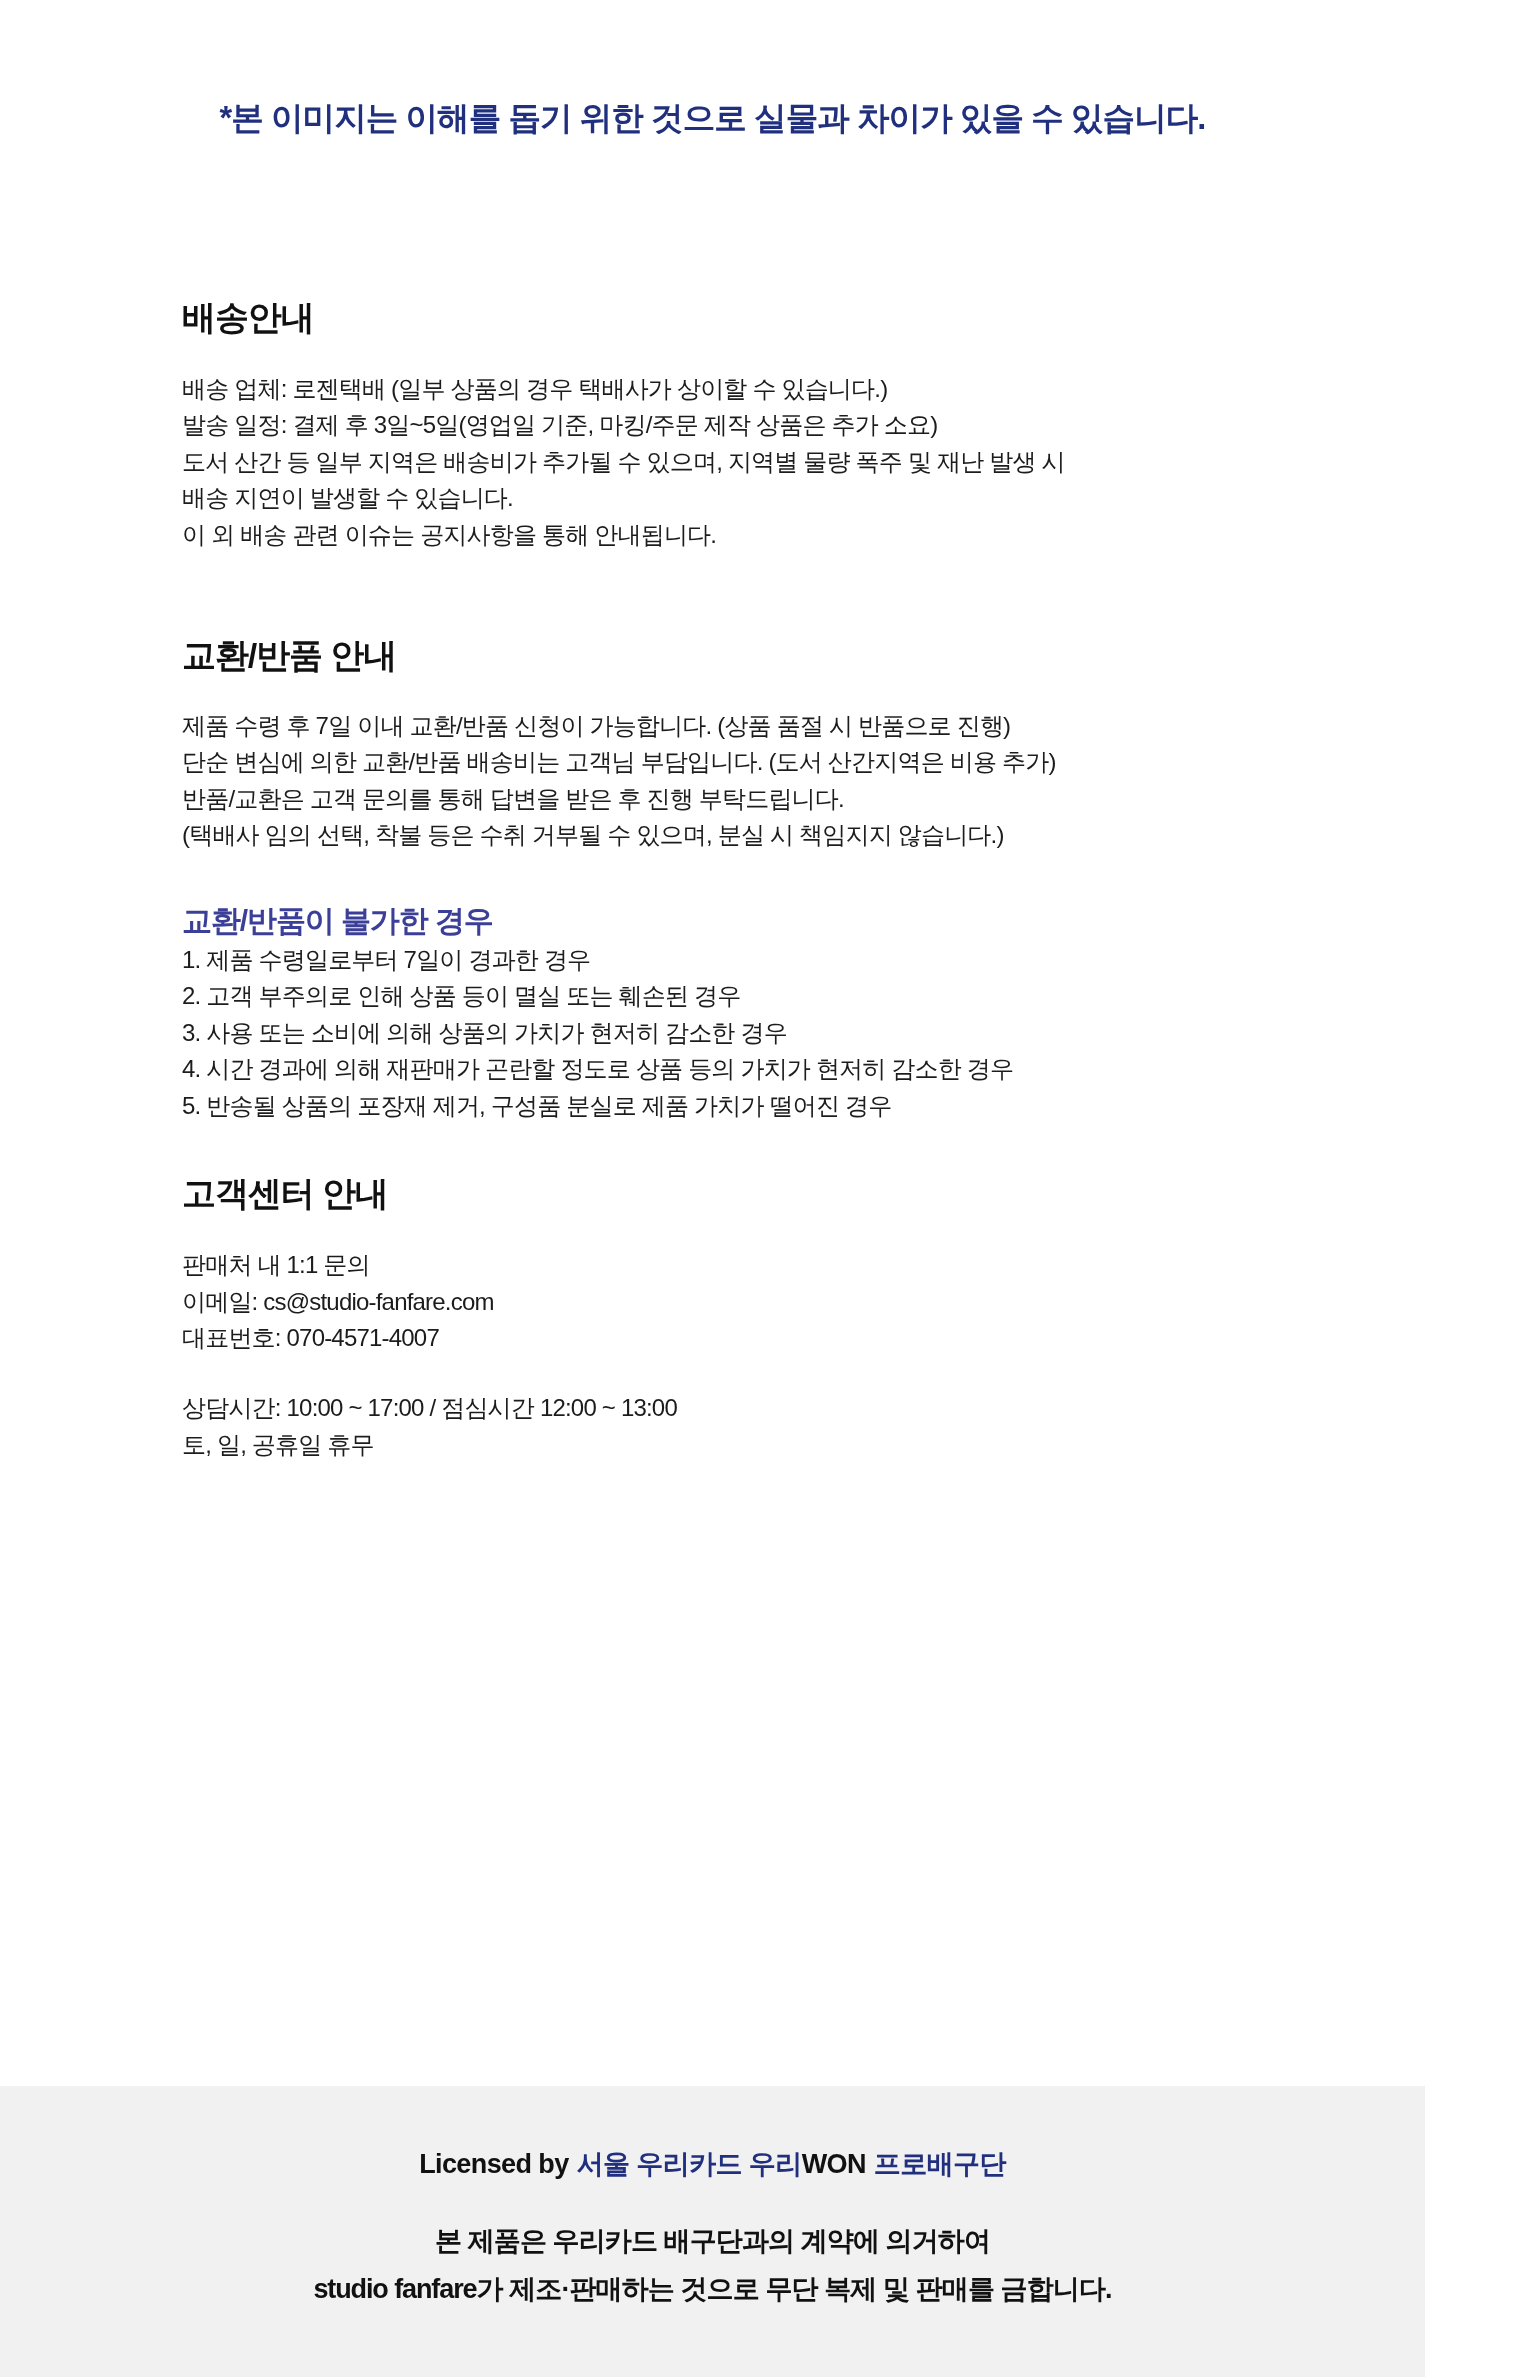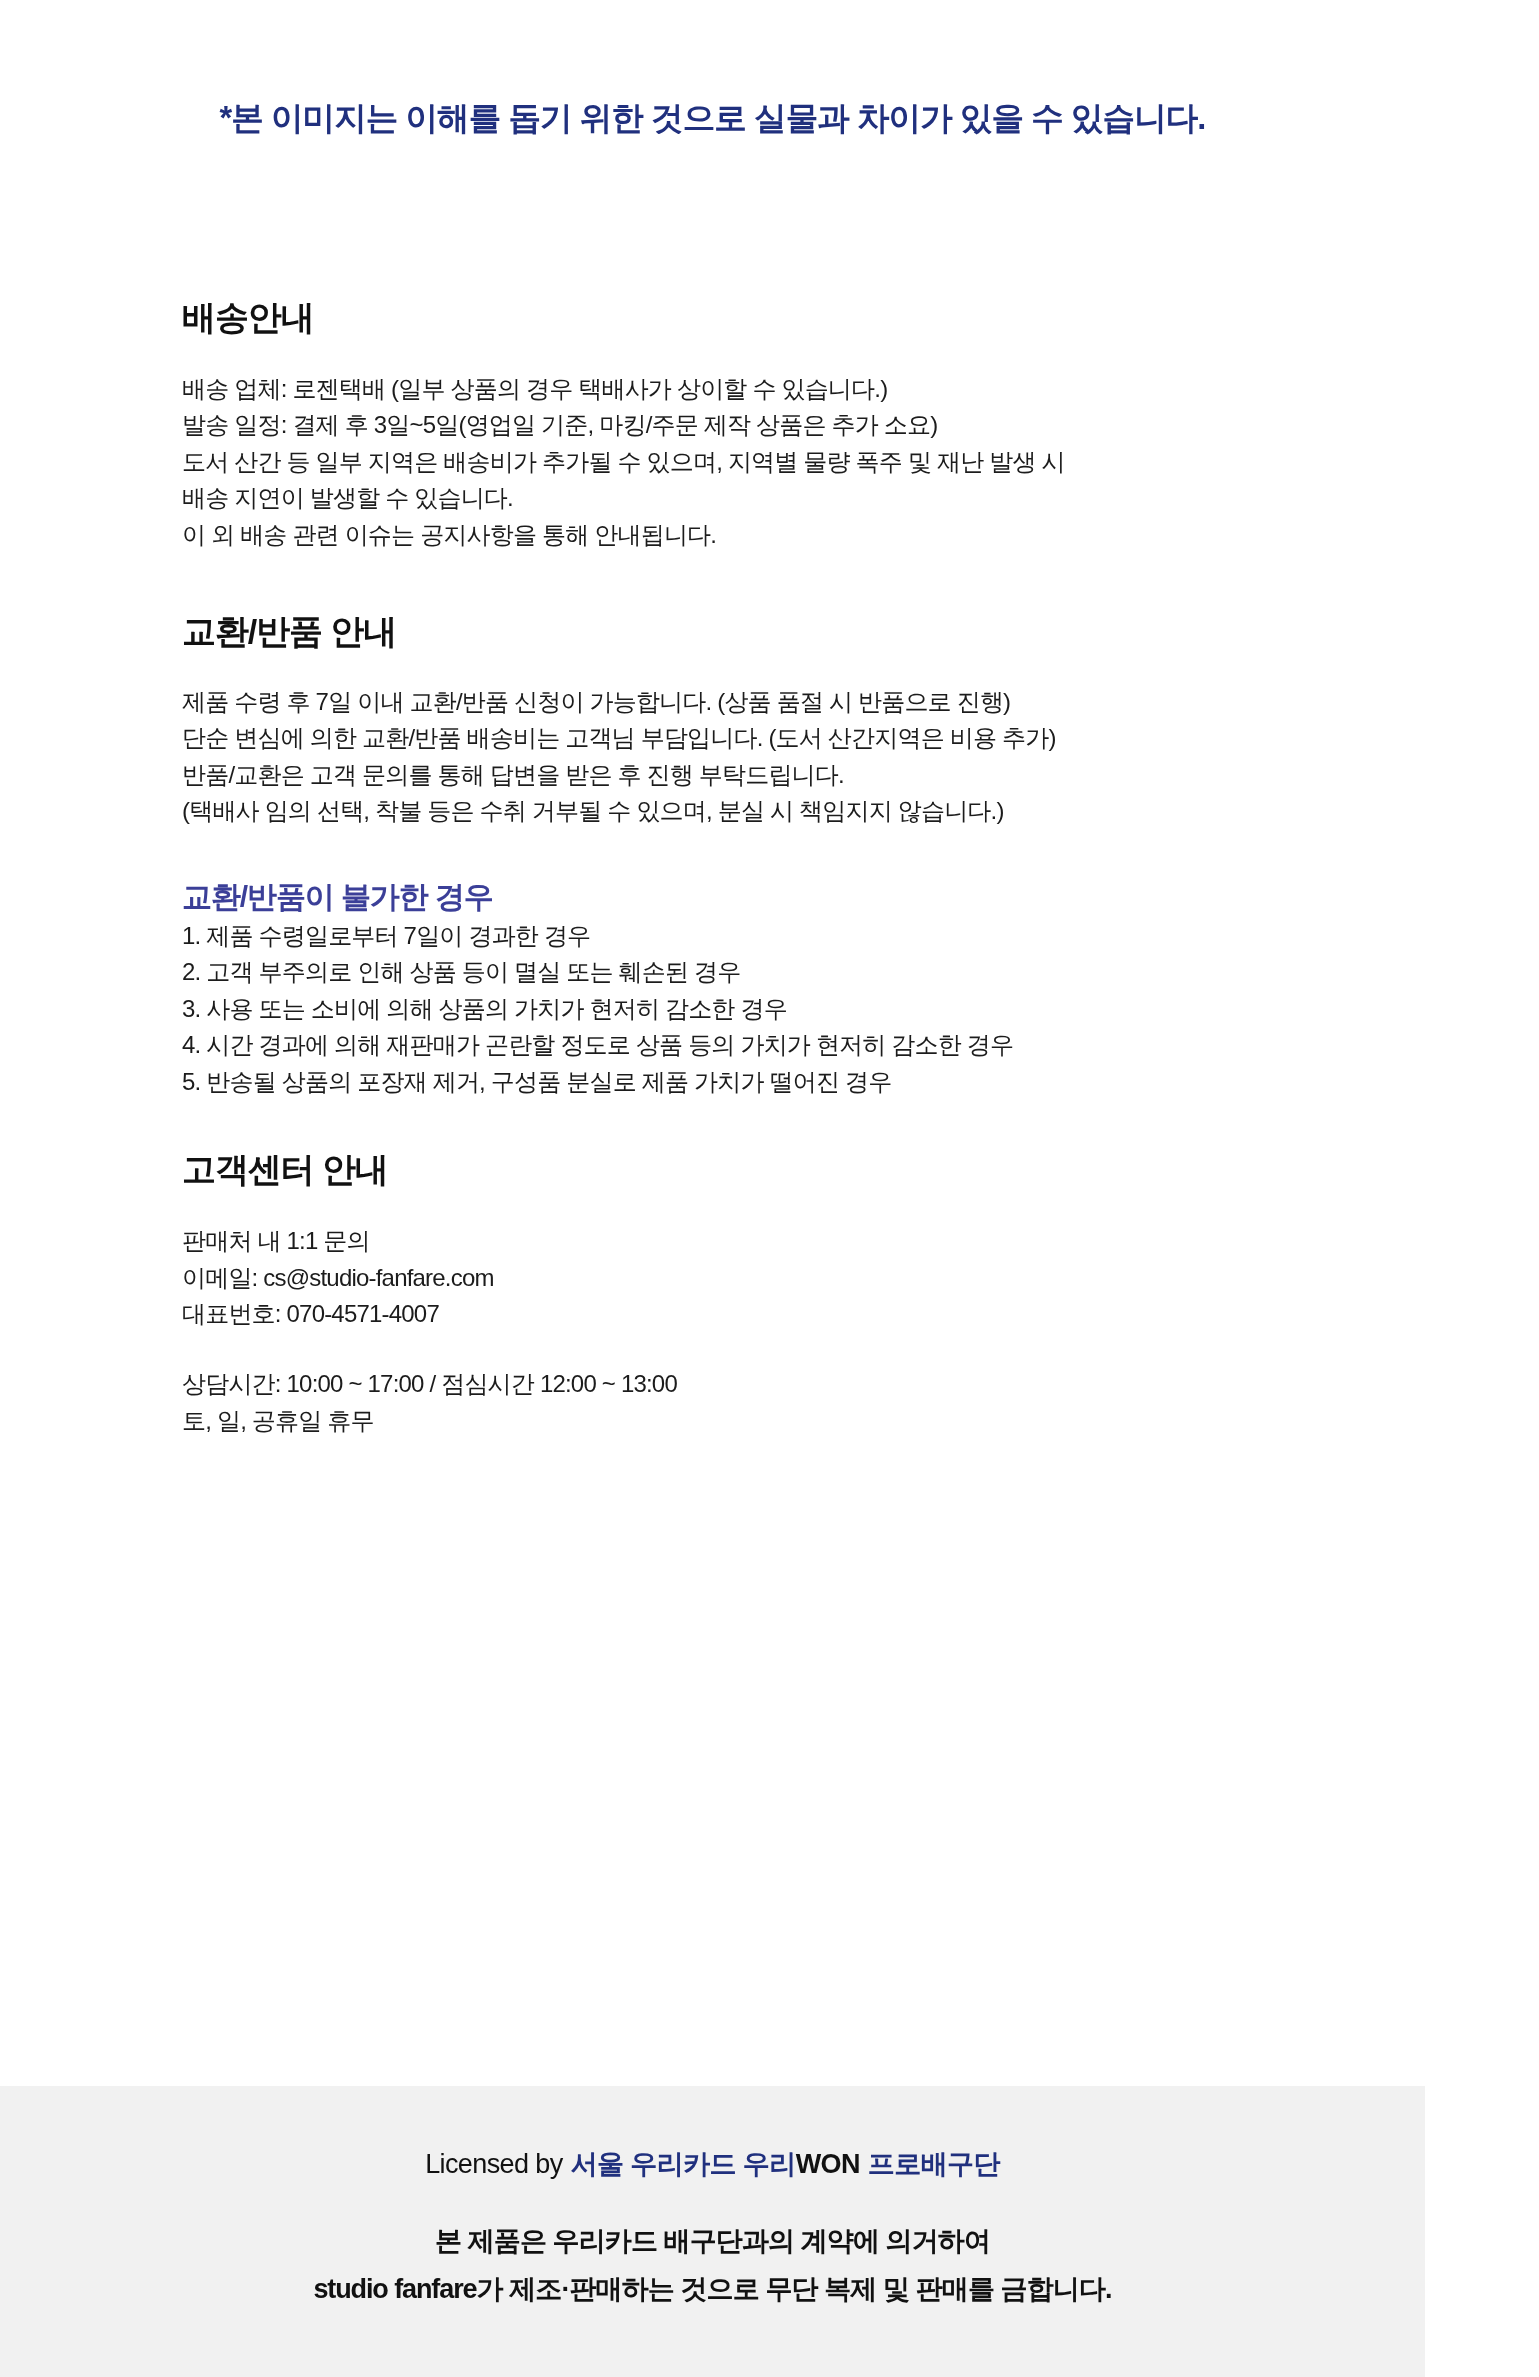--- a/index.html
+++ b/index.html
@@ -64,21 +64,21 @@
     letter-spacing: -0.8px;
     color: #1c1c1c;
     white-space: pre;
   }
 
   .block { margin: 0; }
 
   
   .sp-shipping-title { margin-top: 154px; }
   .sp-shipping-body  { margin-top: 30px; }
-  .sp-exchange-title { margin-top: 56px; }
+  .sp-exchange-title { margin-top: 80px; }
   .sp-exchange-body  { margin-top: 28.5px; }
   .sp-nonrefund-title{ margin-top: 47px; }
   .sp-nonrefund-body { }
   .sp-cs-title       { margin-top: 47px; }
   .sp-cs-body        { margin-top: 30px; }
   .sp-cs-hours       { margin-top: 34px; }
   .sp-bottom         { height: 100px; }
 
   
   .footer {
@@ -89,21 +89,21 @@
     flex: 0 0 auto;
   }
   .footer-license {
     font-size: 27px;
     letter-spacing: -0.6px;
     color: #111111;
     font-weight: bold;
     margin-bottom: 39px;
     white-space: nowrap;
   }
-  .footer-license .lic-en { font-weight: normal; text-align: center; }
+  .footer-license .lic-en { font-weight: bold; text-align: center; }
   .footer-license .lic-team {
     color: #20307e;
     font-weight: bold;
     margin-left: 8px;
   }
   .footer-license .lic-won { font-weight: bold; letter-spacing: -0.6px; }
 
   .footer-text {
     font-size: 27px;
     letter-spacing: -0.9px;

